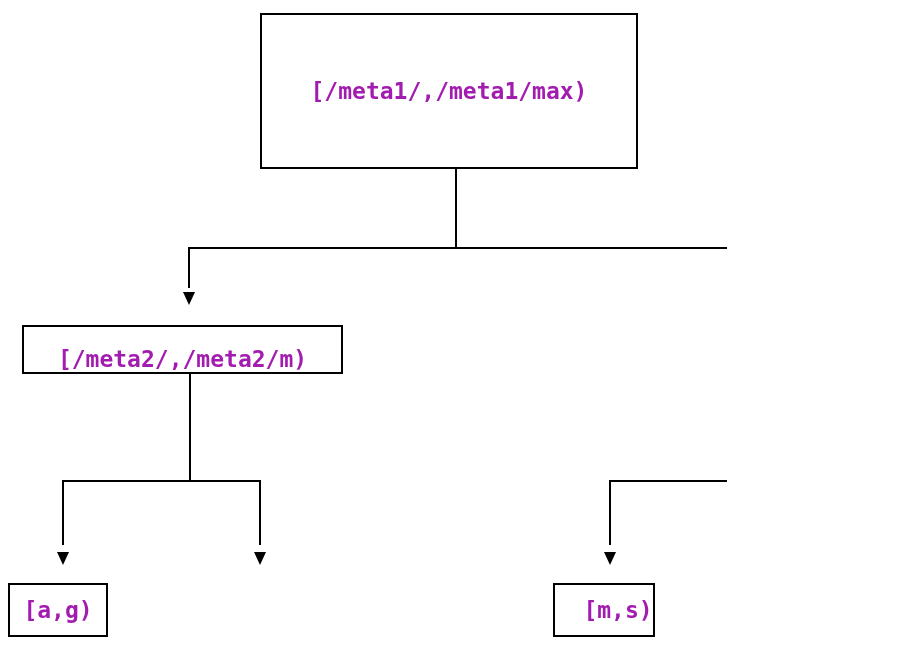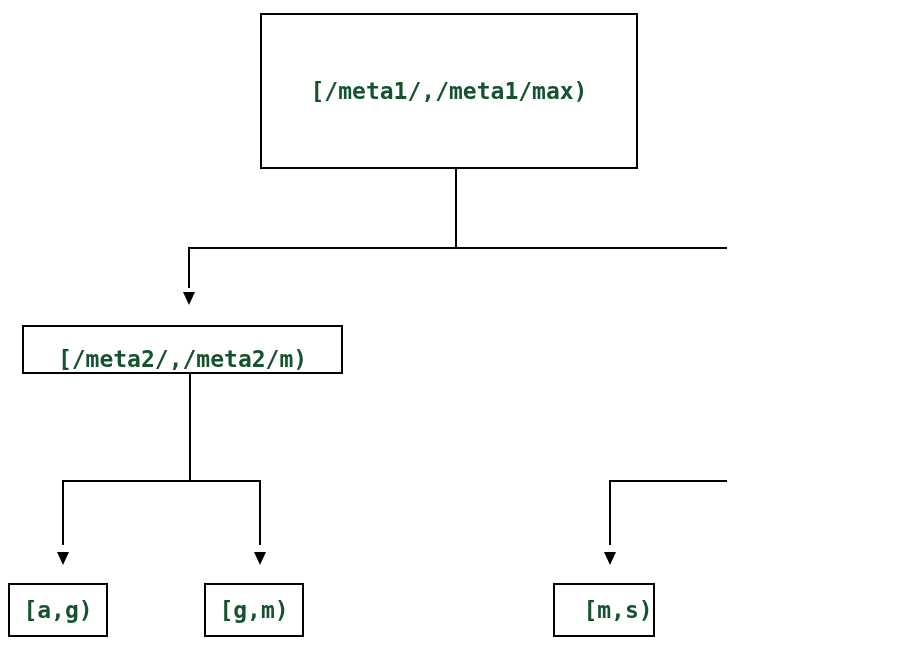--- a/index.html
+++ b/index.html
@@ -8,21 +8,21 @@
     background: #ffffff;
   }
   #canvas {
     position: relative;
     width: 727px;
     height: 652px;
     background: #ffffff;
     font-family: "DejaVu Sans Mono", "Liberation Mono", monospace;
     font-weight: bold;
     font-size: 23px;
-    color: #14532d;
+    color: #a21caf;
     overflow: hidden;
   }
   .node {
     position: absolute;
     box-sizing: border-box;
     border: 2px solid #000000;
     background: #ffffff;
     display: flex;
     align-items: center;
     justify-content: center;
@@ -52,23 +52,20 @@
 
   <div class="node" style="left:22px; top:325px; width:321px; height:49px;align-items:flex-end;">
     <span>[/meta2/,/meta2/m)</span>
   </div>
 
 
   <div class="node" style="left:8px; top:583px; width:100px; height:54px;">
     <span>[a,g)</span>
   </div>
 
-  <div class="node" style="left:204px; top:583px; width:100px; height:54px;">
-    <span>[g,m)</span>
-  </div>
 
   <div class="node" style="left:553px; top:583px; width:102px; height:54px;padding-left:28px;">
     <span>[m,s)</span>
   </div>
 
 
   <div class="edge" style="left:455px; top:169px; width:2px; height:79px;"></div>
   <div class="edge" style="left:189px; top:247px; width:562px; height:2px;"></div>
   <div class="edge" style="left:188px; top:247px; width:2px; height:41px;"></div>
   <div class="arrowhead" style="left:183px; top:292px;"></div>

